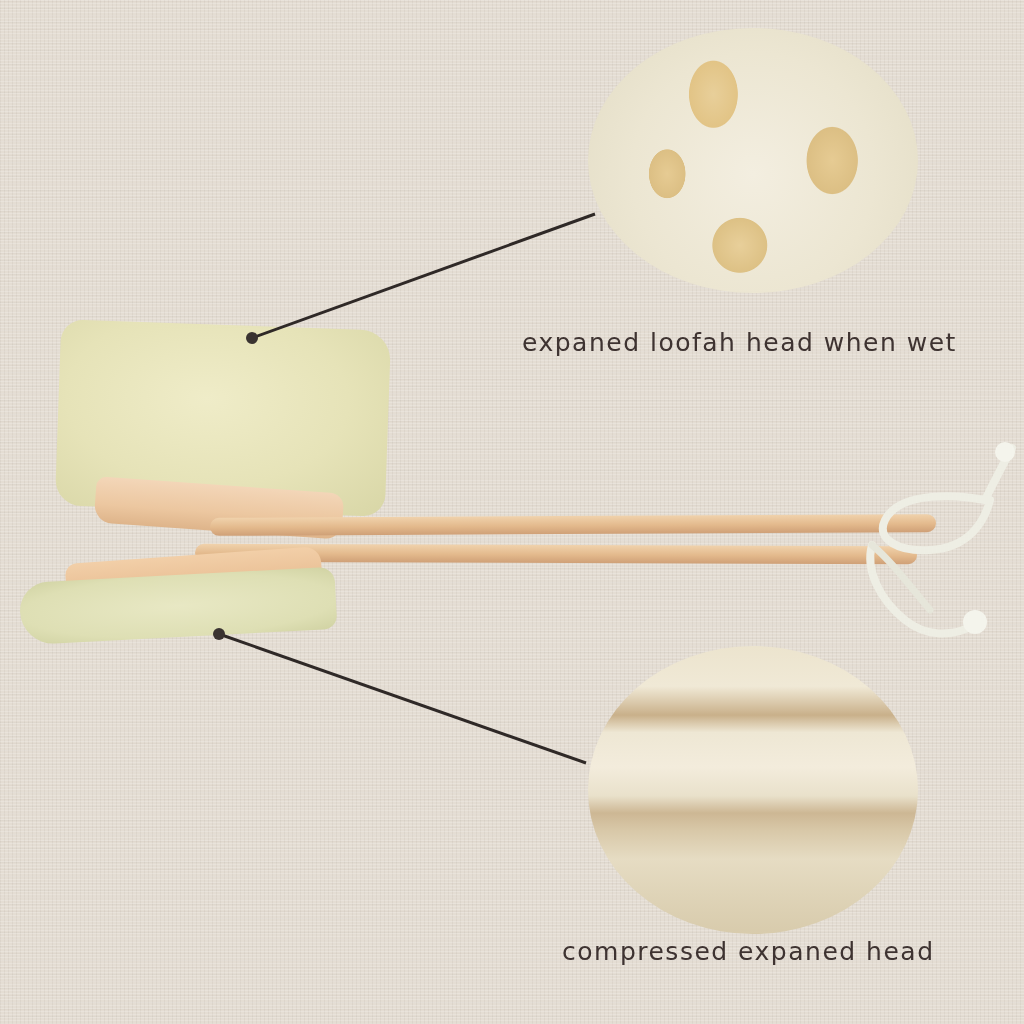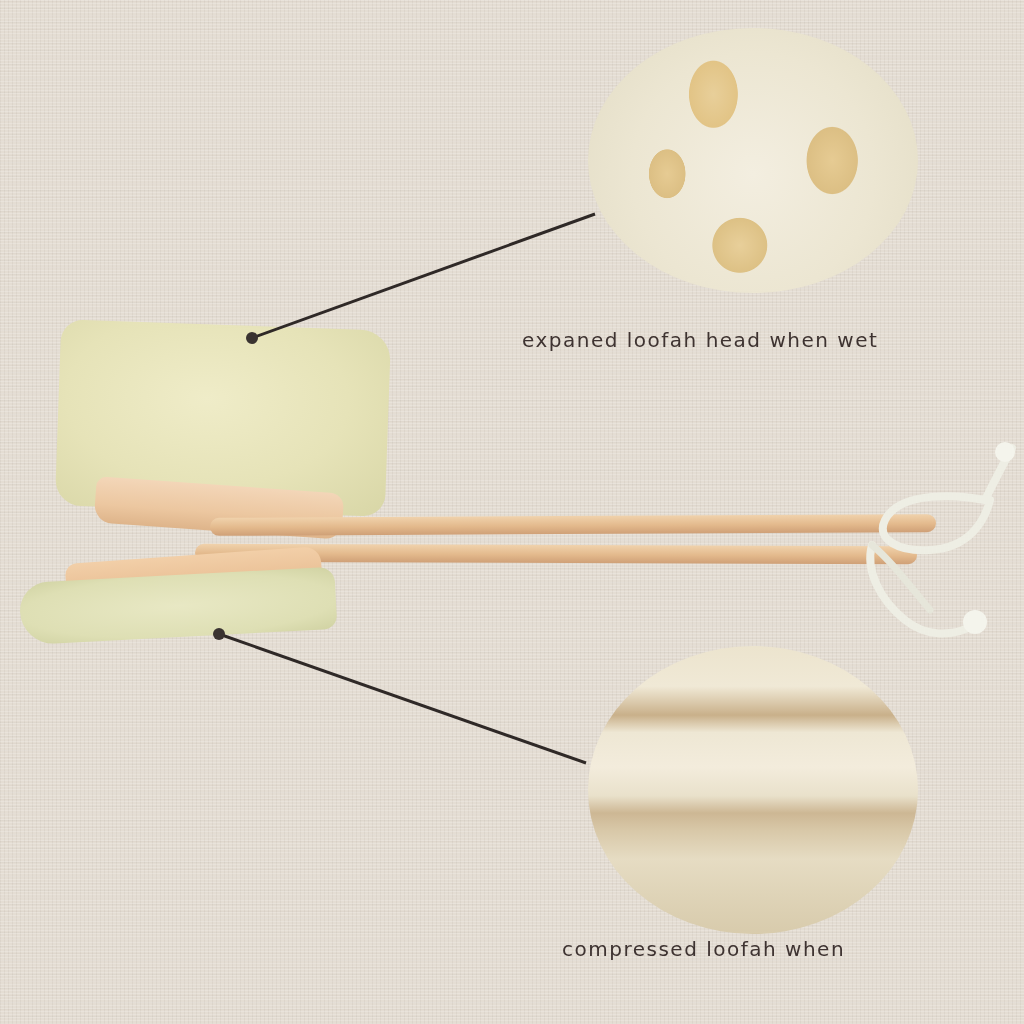--- a/index.html
+++ b/index.html
@@ -5,21 +5,21 @@
   html,body{margin:0;padding:0;}
   body{width:1024px;height:1024px;overflow:hidden;position:relative;
     background-color:#e4ddd3;
     background-image:
       repeating-linear-gradient(0deg, rgba(255,255,255,0.18) 0px, rgba(255,255,255,0.18) 1px, transparent 1px, transparent 3px),
       repeating-linear-gradient(90deg, rgba(150,140,128,0.10) 0px, rgba(150,140,128,0.10) 1px, transparent 1px, transparent 4px),
       repeating-linear-gradient(0deg, rgba(160,150,138,0.08) 0px, rgba(160,150,138,0.08) 1px, transparent 1px, transparent 7px);
     font-family:"DejaVu Sans",sans-serif;}
   .abs{position:absolute;}
   .callout-svg{position:absolute;left:0;top:0;width:1024px;height:1024px;pointer-events:none;}
-  .label{position:absolute;color:#3e3331;font-family:"DejaVu Sans",sans-serif;font-size:20px;letter-spacing:1.5px;white-space:nowrap;}
+  .label{position:absolute;color:#3e3331;font-family:"DejaVu Sans",sans-serif;font-size:25px;letter-spacing:1.5px;white-space:nowrap;}
   .circle{position:absolute;border-radius:50%;overflow:hidden;}
   .wet{left:588px;top:28px;width:330px;height:265px;
     background:
       radial-gradient(ellipse 40px 55px at 38% 25%, #e8cf9a 0%, #e2c486 60%, transparent 62%),
       radial-gradient(ellipse 42px 55px at 74% 50%, #e6cb93 0%, #dcbf84 60%, transparent 62%),
       radial-gradient(ellipse 45px 45px at 46% 82%, #e8cf9a 0%, #ddc185 60%, transparent 62%),
       radial-gradient(ellipse 30px 40px at 24% 55%, #e6cb93 0%, #dcbf84 60%, transparent 62%),
       radial-gradient(circle at 50% 55%, #f3eee0 0%, #ece6d2 55%, #e2dcc4 100%);}
   .compressed{left:588px;top:646px;width:330px;height:288px;
     background:
@@ -59,13 +59,13 @@
 <div class="circle compressed"></div>
 
 <svg class="callout-svg" viewBox="0 0 1024 1024">
   <line x1="252" y1="338" x2="595" y2="214" stroke="#2f2927" stroke-width="3"></line>
   <circle cx="252" cy="338" r="6" fill="#3a3331"></circle>
   <line x1="219" y1="634" x2="586" y2="763" stroke="#2f2927" stroke-width="3"></line>
   <circle cx="219" cy="634" r="6" fill="#3a3331"></circle>
 </svg>
 
 <div class="label" style="left:522px;top:328px;">expaned loofah head when wet</div>
-<div class="label" style="left:562px;top:937px;">compressed loofah when</div>
+<div class="label" style="left:562px;top:937px;">compressed expaned head</div>
 
 </body></html>

